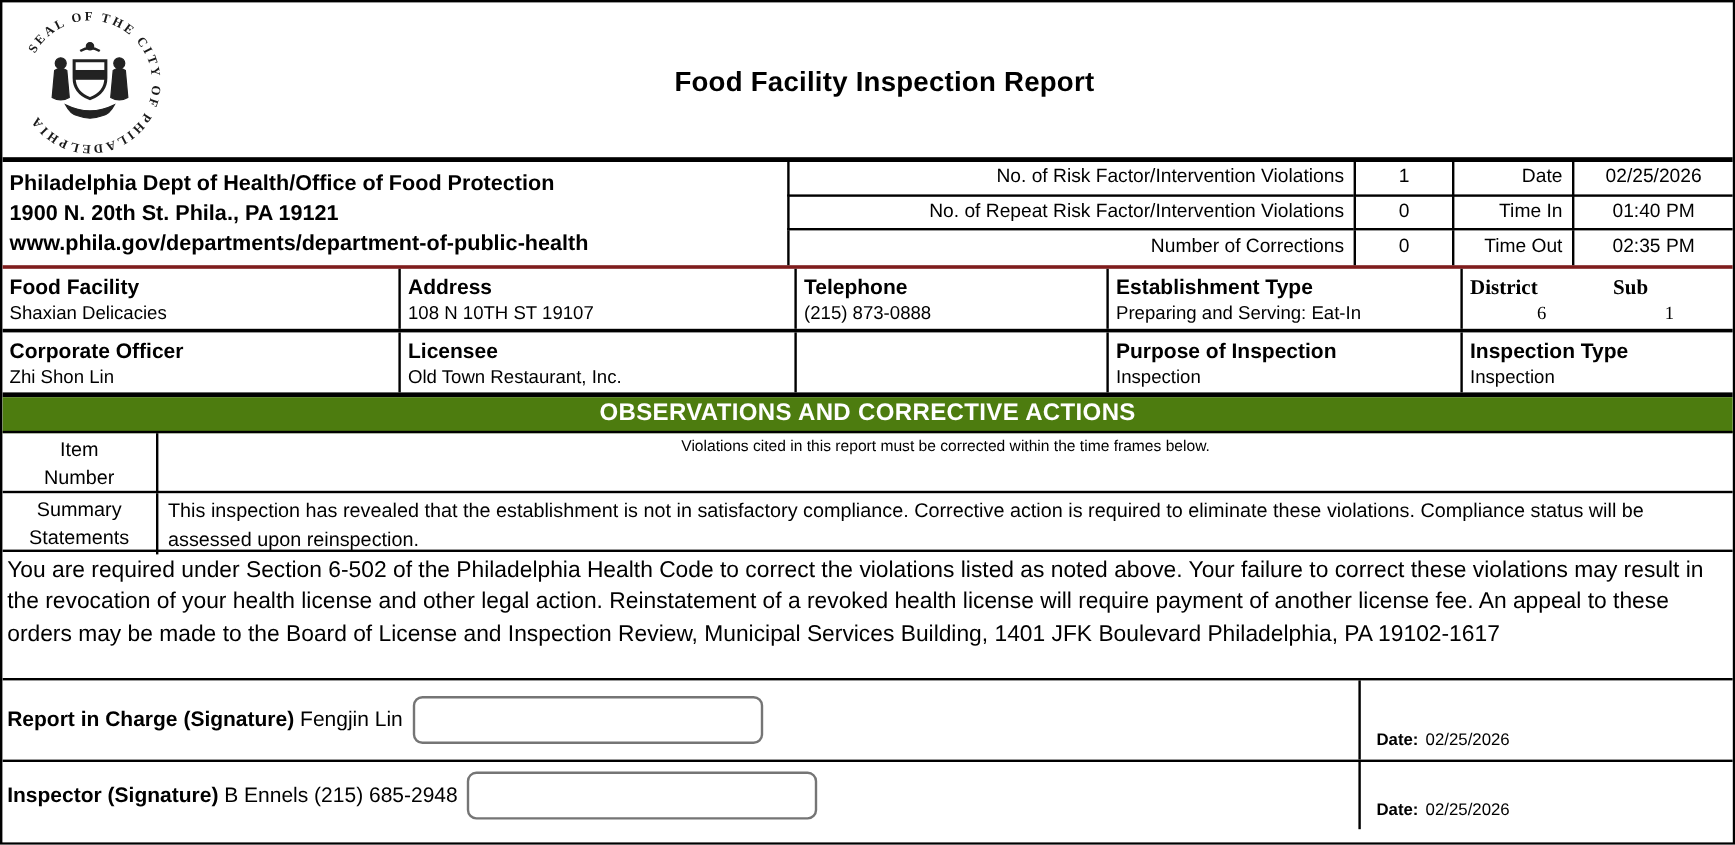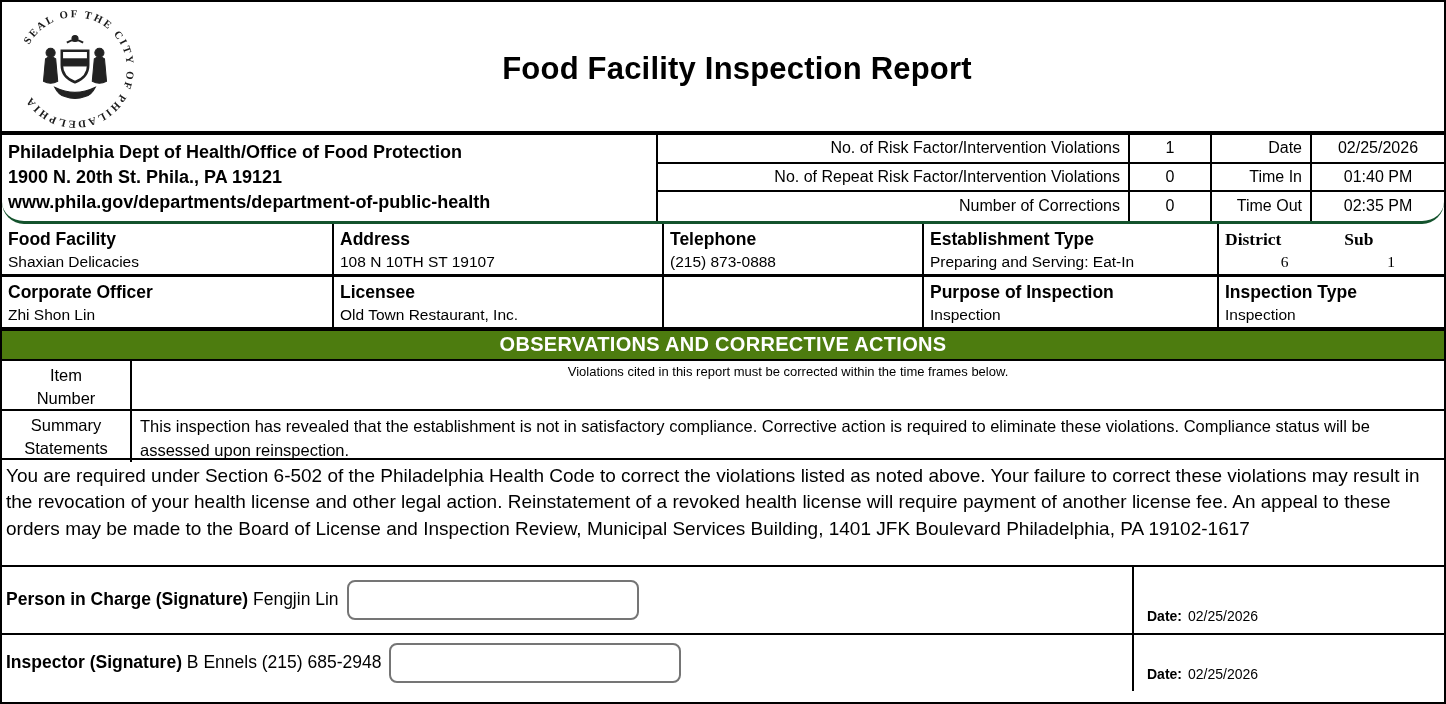--- a/index.html
+++ b/index.html
@@ -3,24 +3,24 @@
 <meta charset="utf-8">
 <style>
   * { margin:0; padding:0; box-sizing:border-box; }
   html,body { background:#fff; }
   body { font-family:"Liberation Sans","DejaVu Sans",sans-serif; color:#000; }
   .page { width:1446px; height:704px; background:#fff; position:relative; border:2px solid #000; overflow:hidden; }
 
   
   .header { height:133px; border-bottom:4px solid #000; position:relative; }
   .seal { position:absolute; left:12px; top:6px; width:122px; height:122px; }
-  .title { position:absolute; left:0; right:0; top:0; height:133px; display:flex; align-items:center; justify-content:center; font-size:31px; font-weight:bold; letter-spacing:0.2px;padding-left:28px; }
-
-  
-  .stats { display:grid; grid-template-columns:654px 472px 82px 100px 1fr; grid-auto-rows:28.6px; border-bottom:3px solid #14532d;border-radius:22px; }
+  .title { position:absolute; left:0; right:0; top:0; height:133px; display:flex; align-items:center; justify-content:center; font-size:23px; font-weight:bold; letter-spacing:0.2px;padding-left:28px; }
+
+  
+  .stats { display:grid; grid-template-columns:654px 472px 82px 100px 1fr; grid-auto-rows:28.6px; border-bottom:3px solid #7f1d1d; }
   .dept { grid-row:1/4; padding:5px 6px 0 6px; font-weight:bold; font-size:18px; line-height:25px; }
   .stat-cell { border-left:2px solid #000; display:flex; align-items:center; font-size:16px; }
   .stat-cell.hline { border-bottom:2px solid #000; }
   .stat-label { justify-content:flex-end; padding-right:8px; text-align:right; }
   .stat-val { justify-content:center; }
 
   
   .info-row { display:grid; grid-template-columns:330px 330px 260px 295px 1fr; }
   .fac { border-bottom:3px solid #000; }
   .lic { border-bottom:4px solid #000; }
@@ -176,21 +176,21 @@
   <div class="two-col sum-band">
     <div class="left-lab">Summary
 Statements</div>
     <div class="note-left">This inspection has revealed that the establishment is not in satisfactory compliance. Corrective action is required to eliminate these violations. Compliance status will be assessed upon reinspection.</div>
   </div>
 
   <div class="legal">You are required under Section 6-502 of the Philadelphia Health Code to correct the violations listed as noted above. Your failure to correct these violations may result in the revocation of your health license and other legal action. Reinstatement of a revoked health license will require payment of another license fee. An appeal to these orders may be made to the Board of License and Inspection Review, Municipal Services Building, 1401 JFK Boulevard Philadelphia, PA 19102-1617</div>
 
   <div class="sig-row sig-1">
     <div class="sig-left">
-      <span class="sig-label">Person in Charge (Signature) </span>
+      <span class="sig-label">Report in Charge (Signature) </span>
       <span class="sig-name">Fengjin Lin</span>
       <div class="sig-box" style="border-color: rgb(117, 117, 117);"></div>
     </div>
     <div class="date-cell">
       <span class="lab">Date:</span>
       <span>02/25/2026</span>
     </div>
   </div>
 
   <div class="sig-row sig-2">

